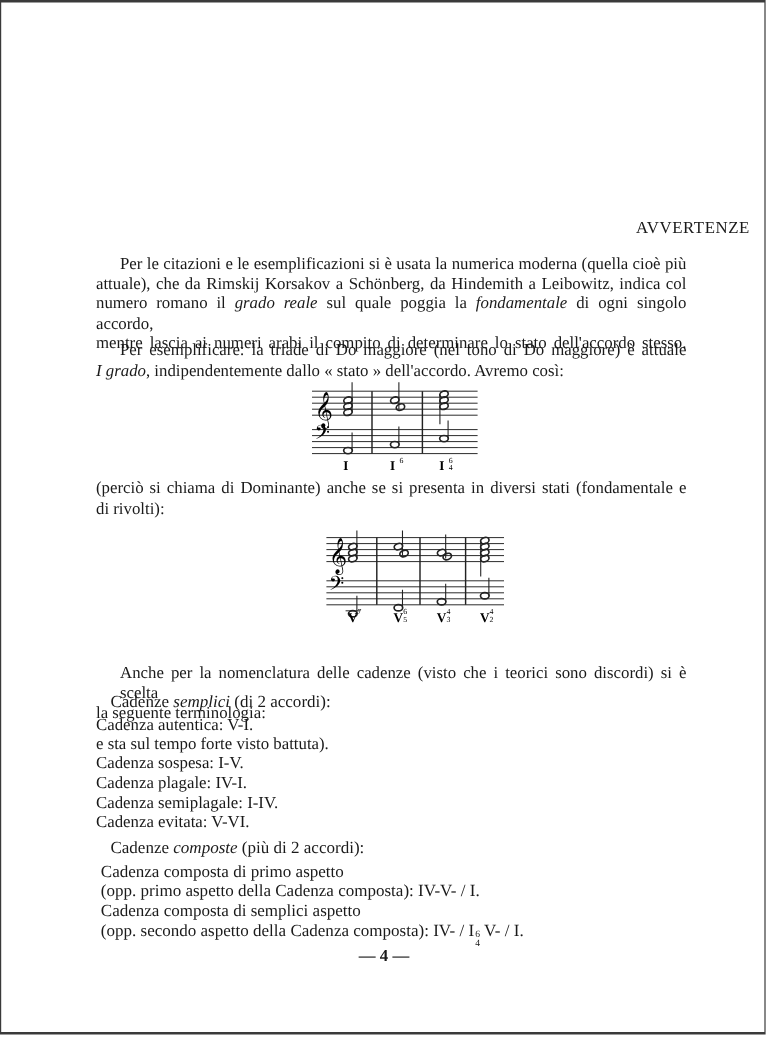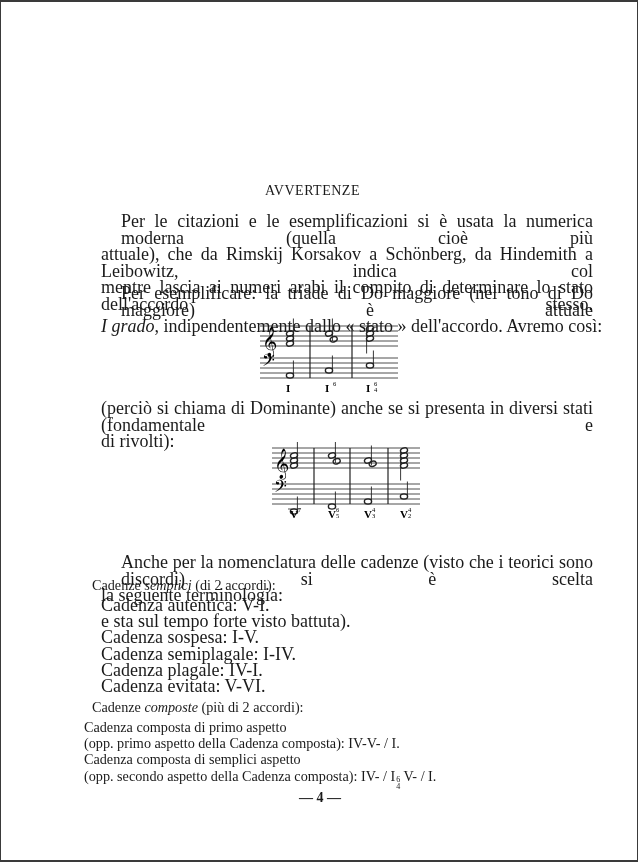--- a/index.html
+++ b/index.html
@@ -5,25 +5,25 @@
   html, body { margin: 0; padding: 0; }
   body {
     width: 640px; height: 864px; background: #ffffff; position: relative; overflow: hidden;
     font-family: "Liberation Serif", "DejaVu Serif", serif; color: #1a1a1a;
   }
   .frame {
     position: absolute; left: 0; top: 0; width: 638px; height: 862px;
     border: 1px solid #3a3a3a; border-top-width: 2px; border-bottom-width: 2px; box-sizing: border-box;
   }
   .title {
-    position: absolute; top: 183px; left: 0; width: 625px; text-align: center;
+    position: absolute; top: 183px; left: 0; width: 625px; text-align: right;
     font-size: 14px; letter-spacing: 0.5px;
   }
   .para {
-    position: absolute; left: 101px; width: 492px; font-size: 18px; line-height: 16.6px;
+    position: absolute; left: 80px; width: 492px; font-size: 14px; line-height: 16.6px;
     text-align: justify;
   }
   .para .ind { padding-left: 20px; }
   .line { display: block; white-space: nowrap; }
   .just { display: block; text-align: justify; text-align-last: justify; white-space: normal; }
   .lines { position: absolute; left: 84px; width: 492px; font-size: 14.2px; line-height: 16.6px; }
   .lines .l { display: block; white-space: nowrap; }
   em { font-style: italic; }
   .music { position: absolute; }
   .music svg text { font-family: "Liberation Serif", "DejaVu Serif", serif; }
@@ -32,20 +32,21 @@
 </head>
 <body>
 
 <div class="frame"></div>
 
 <div class="title">AVVERTENZE</div>
 
 <div class="para" style="top:213px;">
   <span class="just ind">Per le citazioni e le esemplificazioni si è usata la numerica moderna (quella cioè più</span>
   <span class="just">attuale), che da Rimskij Korsakov a Schönberg, da Hindemith a Leibowitz, indica col</span>
+  <span class="just"><span>numero romano il </span><em>grado reale</em><span> sul quale poggia la </span><em>fondamentale</em><span> di ogni singolo accordo,</span></span>
   <span class="just">mentre lascia ai numeri arabi il compito di determinare lo stato dell'accordo stesso.</span>
 </div>
 
 <div class="para" style="top:285px;">
   <span class="just ind">Per esemplificare: la triade di Do maggiore (nel tono di Do maggiore) è attuale</span>
   <span class="line"><em>I grado</em><span>, indipendentemente dallo « stato » dell'accordo. Avremo così:</span></span>
 </div>
 
 <div class="music" style="left:250px; top:318px;">
   <svg id="ex1" width="150" height="80">
@@ -155,22 +156,22 @@
 </div>
 
 <div class="lines" style="top:577px;">
   <span class="l" style="padding-left:8px;"><span>Cadenze </span><em>semplici</em><span> (di 2 accordi):</span></span>
 </div>
 
 <div class="para" style="top:597px; line-height:16.2px;">
   <span class="line">Cadenza autentica: V-I.</span>
   <span class="line">e sta sul tempo forte visto battuta).</span>
   <span class="line">Cadenza sospesa: I-V.</span>
+  <span class="line">Cadenza plagale: IV-I.</span>
   <span class="line">Cadenza semiplagale: I-IV.</span>
-  <span class="line">Cadenza plagale: IV-I.</span>
   <span class="line">Cadenza evitata: V-VI.</span>
 </div>
 
 <div class="lines" style="top:699px;">
   <span class="l" style="padding-left:8px;"><span>Cadenze </span><em>composte</em><span> (più di 2 accordi):</span></span>
 </div>
 
 <div class="lines" style="top:719px; line-height:16.2px;">
   <span class="l">Cadenza composta di primo aspetto</span>
   <span class="l">(opp. primo aspetto della Cadenza composta): IV-V- / I.</span>

